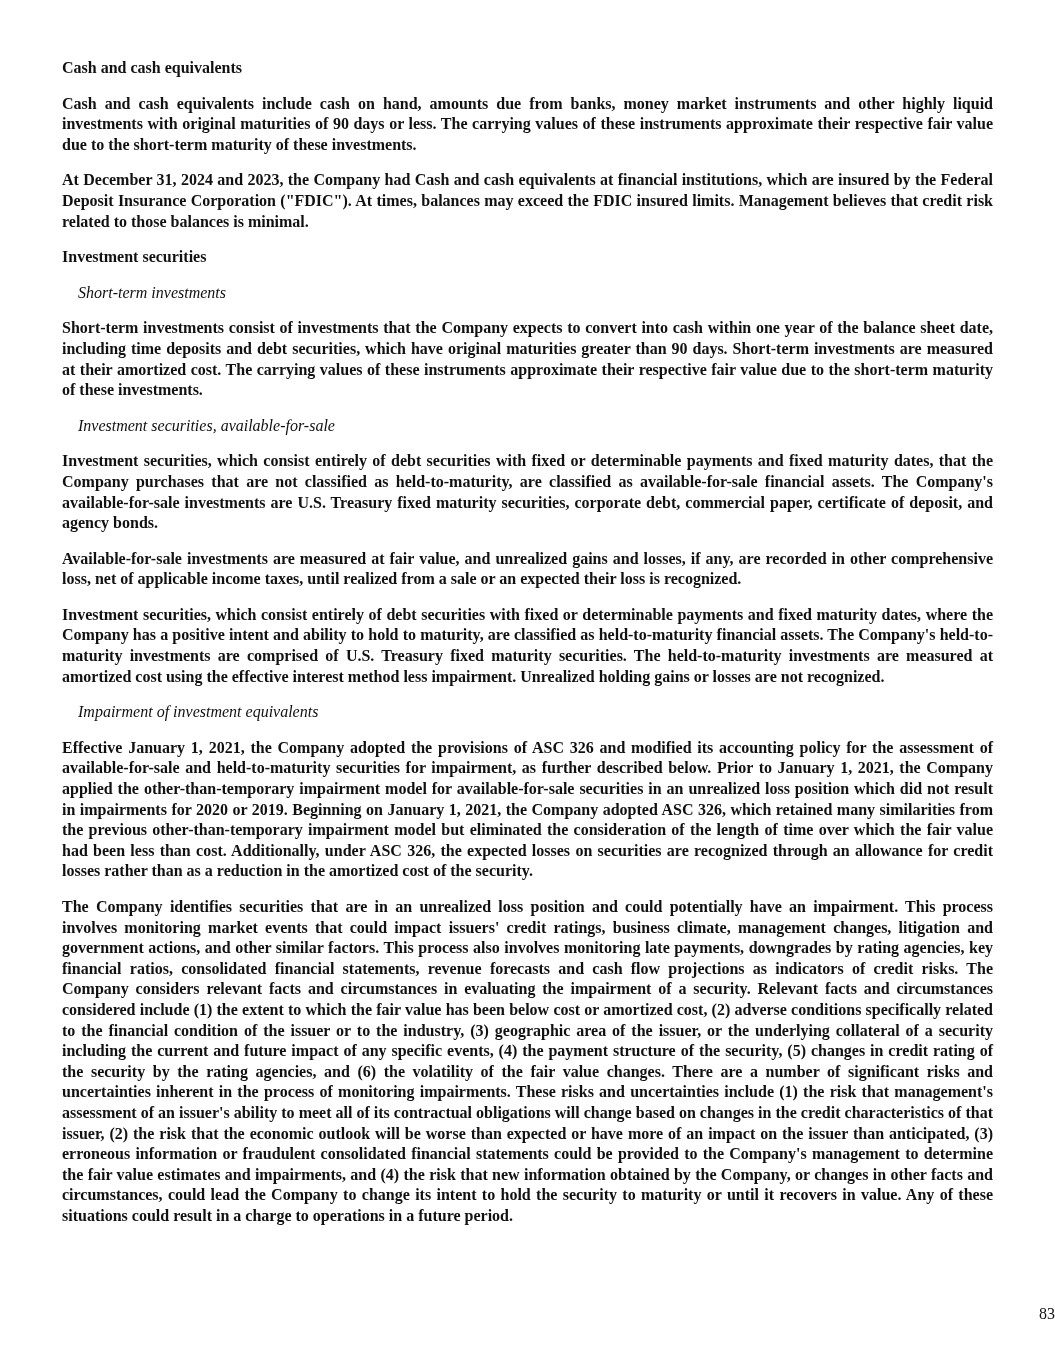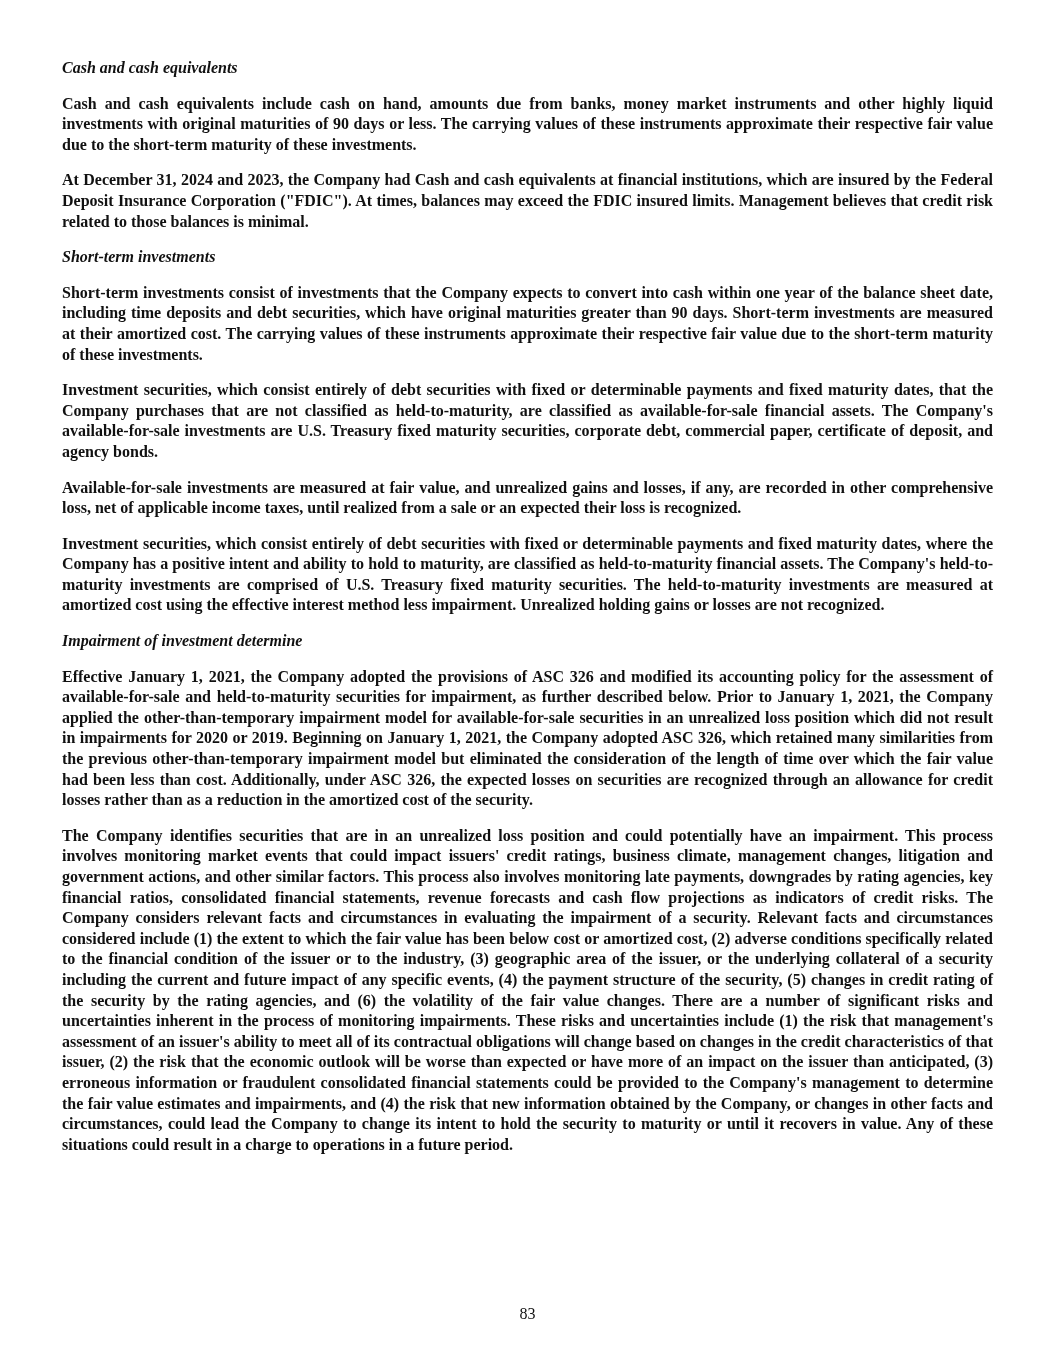--- a/index.html
+++ b/index.html
@@ -1,38 +1,40 @@
 <!DOCTYPE html>
 <html><head>
 <meta charset="utf-8">
 <style>
   html, body { margin: 0; padding: 0; background: #ffffff; }
   body { width: 1055px; height: 1365px; position: relative; overflow: hidden; }
   .page {
     position: absolute; left: 62px; top: 58px; width: 931px;
     font-family: "Liberation Serif", serif; font-size: 16px; line-height: 20.6px; color: #111;
   }
-  .h-bold { font-weight: bold; font-style: italic; margin: 0 0 15px 0; }
-  .h-ital { font-style: italic; margin: 0 0 15px 0; font-weight: bold; }
+  .h-bold { font-weight: bold; margin: 0 0 15px 0; }
+  .h-ital { font-style: italic; margin: 0 0 15px 16px; }
   p.body { text-align: justify; margin: 0 0 15px 0; font-weight: bold; }
   .page-number {
-    position: absolute; left: 0; width: 1055px; top: 1305px; text-align: center;
+    position: absolute; left: 0; width: 1055px; top: 1305px; text-align: right;
     font-family: "Liberation Serif", serif; font-size: 16px; color: #111;
   }
 </style>
 </head>
 <body>
 
 <div class="page">
   <div class="h-bold">Cash and cash equivalents</div>
   <p class="body">Cash and cash equivalents include cash on hand, amounts due from banks, money market instruments and other highly liquid investments with original maturities of 90 days or less. The carrying values of these instruments approximate their respective fair value due to the short-term maturity of these investments.</p>
   <p class="body">At December 31, 2024 and 2023, the Company had Cash and cash equivalents at financial institutions, which are insured by the Federal Deposit Insurance Corporation ("FDIC"). At times, balances may exceed the FDIC insured limits. Management believes that credit risk related to those balances is minimal.</p>
+  <div class="h-bold">Investment securities</div>
   <div class="h-ital">Short-term investments</div>
   <p class="body">Short-term investments consist of investments that the Company expects to convert into cash within one year of the balance sheet date, including time deposits and debt securities, which have original maturities greater than 90 days. Short-term investments are measured at their amortized cost. The carrying values of these instruments approximate their respective fair value due to the short-term maturity of these investments.</p>
+  <div class="h-ital">Investment securities, available-for-sale</div>
   <p class="body">Investment securities, which consist entirely of debt securities with fixed or determinable payments and fixed maturity dates, that the Company purchases that are not classified as held-to-maturity, are classified as available-for-sale financial assets. The Company's available-for-sale investments are U.S. Treasury fixed maturity securities, corporate debt, commercial paper, certificate of deposit, and agency bonds.</p>
   <p class="body">Available-for-sale investments are measured at fair value, and unrealized gains and losses, if any, are recorded in other comprehensive loss, net of applicable income taxes, until realized from a sale or an expected their loss is recognized.</p>
   <p class="body">Investment securities, which consist entirely of debt securities with fixed or determinable payments and fixed maturity dates, where the Company has a positive intent and ability to hold to maturity, are classified as held-to-maturity financial assets. The Company's held-to-maturity investments are comprised of U.S. Treasury fixed maturity securities. The held-to-maturity investments are measured at amortized cost using the effective interest method less impairment. Unrealized holding gains or losses are not recognized.</p>
-  <div class="h-ital">Impairment of investment determine</div>
+  <div class="h-ital">Impairment of investment equivalents</div>
   <p class="body">Effective January 1, 2021, the Company adopted the provisions of ASC 326 and modified its accounting policy for the assessment of available-for-sale and held-to-maturity securities for impairment, as further described below. Prior to January 1, 2021, the Company applied the other-than-temporary impairment model for available-for-sale securities in an unrealized loss position which did not result in impairments for 2020 or 2019. Beginning on January 1, 2021, the Company adopted ASC 326, which retained many similarities from the previous other-than-temporary impairment model but eliminated the consideration of the length of time over which the fair value had been less than cost. Additionally, under ASC 326, the expected losses on securities are recognized through an allowance for credit losses rather than as a reduction in the amortized cost of the security.</p>
   <p class="body">The Company identifies securities that are in an unrealized loss position and could potentially have an impairment. This process involves monitoring market events that could impact issuers' credit ratings, business climate, management changes, litigation and government actions, and other similar factors. This process also involves monitoring late payments, downgrades by rating agencies, key financial ratios, consolidated financial statements, revenue forecasts and cash flow projections as indicators of credit risks. The Company considers relevant facts and circumstances in evaluating the impairment of a security. Relevant facts and circumstances considered include (1) the extent to which the fair value has been below cost or amortized cost, (2) adverse conditions specifically related to the financial condition of the issuer or to the industry, (3) geographic area of the issuer, or the underlying collateral of a security including the current and future impact of any specific events, (4) the payment structure of the security, (5) changes in credit rating of the security by the rating agencies, and (6) the volatility of the fair value changes. There are a number of significant risks and uncertainties inherent in the process of monitoring impairments. These risks and uncertainties include (1) the risk that management's assessment of an issuer's ability to meet all of its contractual obligations will change based on changes in the credit characteristics of that issuer, (2) the risk that the economic outlook will be worse than expected or have more of an impact on the issuer than anticipated, (3) erroneous information or fraudulent consolidated financial statements could be provided to the Company's management to determine the fair value estimates and impairments, and (4) the risk that new information obtained by the Company, or changes in other facts and circumstances, could lead the Company to change its intent to hold the security to maturity or until it recovers in value. Any of these situations could result in a charge to operations in a future period.</p>
 </div>
 
 <div class="page-number">83</div>
 
 </body></html>

